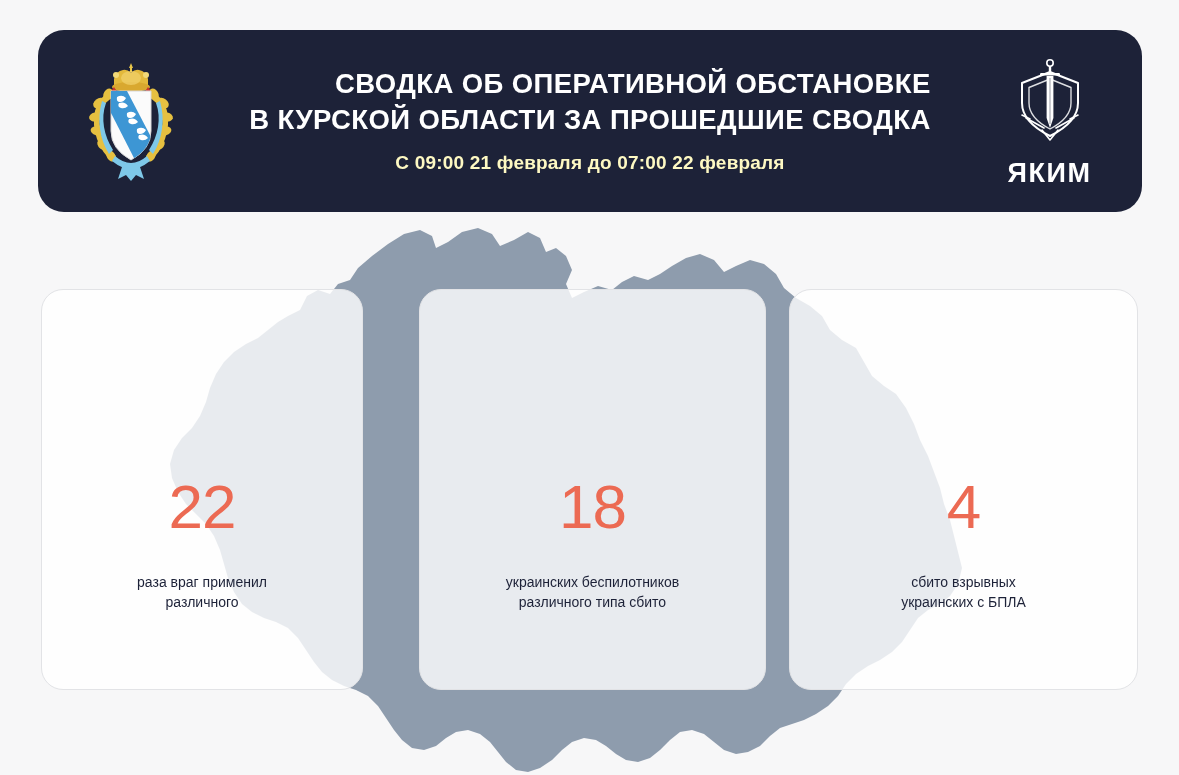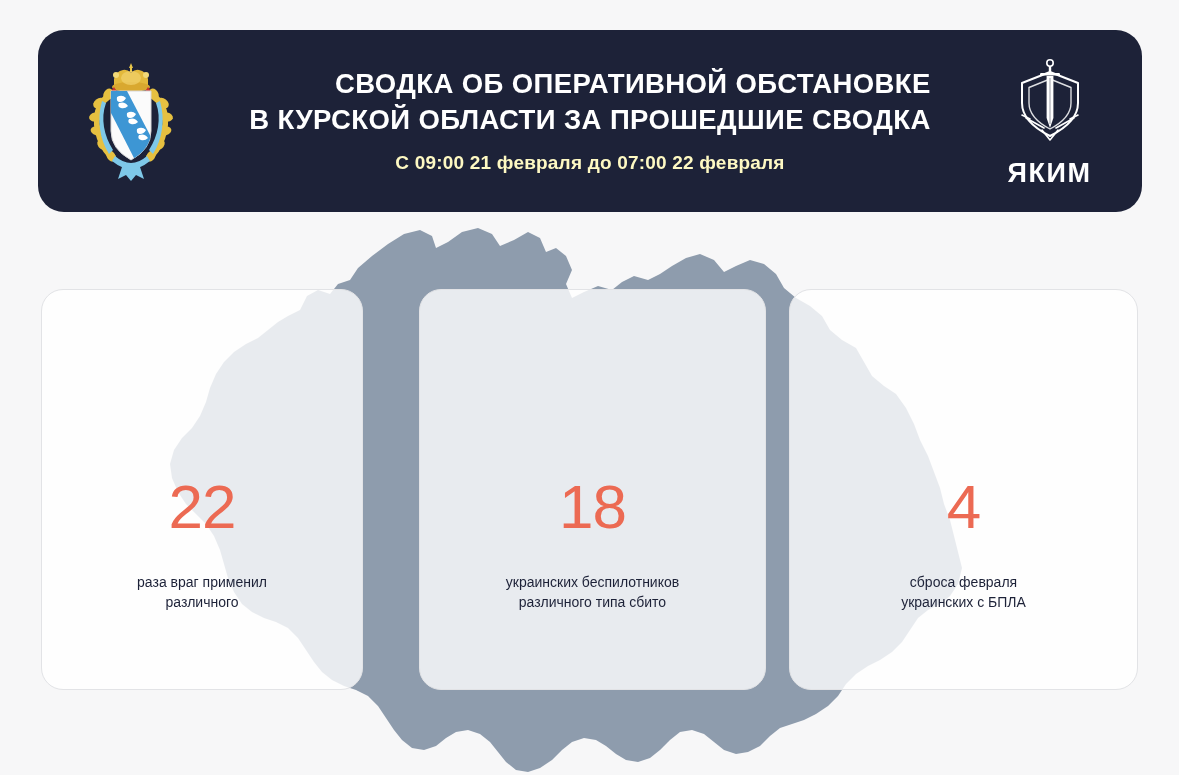--- a/index.html
+++ b/index.html
@@ -315,20 +315,20 @@
       <div class="stat-number">18</div>
       <div class="stat-label">
         <div>украинских беспилотников</div>
         <div>различного типа сбито</div>
       </div>
     </div>
 
     <div class="stat-card c3">
       <div class="stat-number">4</div>
       <div class="stat-label">
-        <div>сброса февраля</div>
+        <div>сбито взрывных</div>
         <div>украинских с БПЛА</div>
       </div>
     </div>
 
   </div>
 
 </div>
 
 </body></html>

